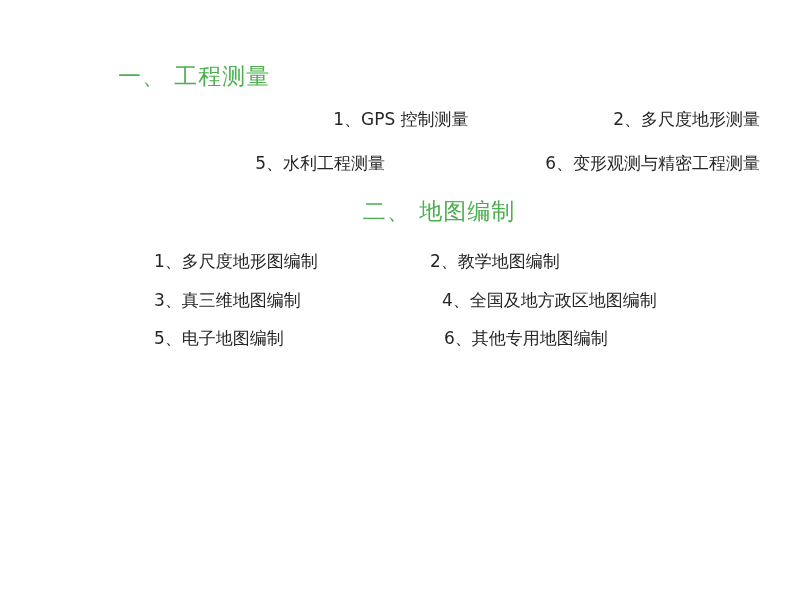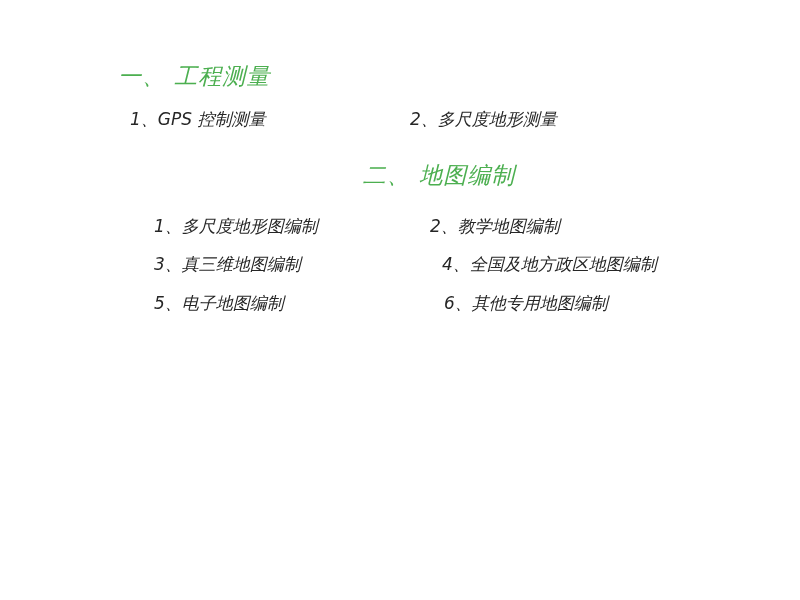--- a/index.html
+++ b/index.html
@@ -13,21 +13,20 @@
     font-family: "DejaVu Sans", "Liberation Sans", sans-serif;
     color: #262626;
     overflow: hidden;
   }
   .slide {
     position: relative;
     width: 800px;
     height: 472px;
     box-sizing: border-box;
     padding: 62px 40px 0 40px;
-    font-style: italic;
   }
   .section {
     margin-bottom: 2px;
   }
   .section-title {
     color: #4caf50;
     font-size: 23px;
     line-height: 1.3;
     letter-spacing: 1px;
     font-weight: normal;
@@ -38,21 +37,21 @@
   .sec2 .section-title { margin-left: 78px; margin-top: 20px; margin-bottom: 22px; text-align: center; }
   .sec3 .section-title { margin-left: 78px; margin-top: 22px; margin-bottom: 16px; }
 
   .item-row {
     display: flex;
     font-size: 17px;
     line-height: 1.55;
     color: #262626;
     white-space: nowrap;
   }
-  .sec1 .item-row { margin-bottom: 9px; padding-left: 90px; }
+  .sec1 .item-row { margin-bottom: 9px; padding-left: 90px; justify-content: flex-end; }
   .sec2 .item-row { margin-bottom: 12px; padding-left: 90px; }
   .sec3 .item-row { margin-bottom: 11px; padding-left: 96px; }
 
   .item-cell {
     display: inline-block;
   }
   .col-left {
     width: 280px;
     flex: 0 0 auto;
   }
@@ -76,20 +75,24 @@
 <div class="slide">
 
   <div class="section sec1">
     <h2 class="section-title">一、 工程测量</h2>
     <div class="item-row r1">
       <span class="item-cell col-left">1、GPS 控制测量</span>
       <span class="item-cell col-right">2、多尺度地形测量</span>
     </div>
     <div class="item-row r2">
     </div>
+    <div class="item-row r3">
+      <span class="item-cell col-left">5、水利工程测量</span>
+      <span class="item-cell col-right">6、变形观测与精密工程测量</span>
+    </div>
   </div>
 
   <div class="section sec2">
     <h2 class="section-title">二、 地图编制</h2>
     <div class="item-row r1">
       <span class="item-cell col-left">1、多尺度地形图编制</span>
       <span class="item-cell col-right">2、教学地图编制</span>
     </div>
     <div class="item-row r2">
       <span class="item-cell col-left">3、真三维地图编制</span>

